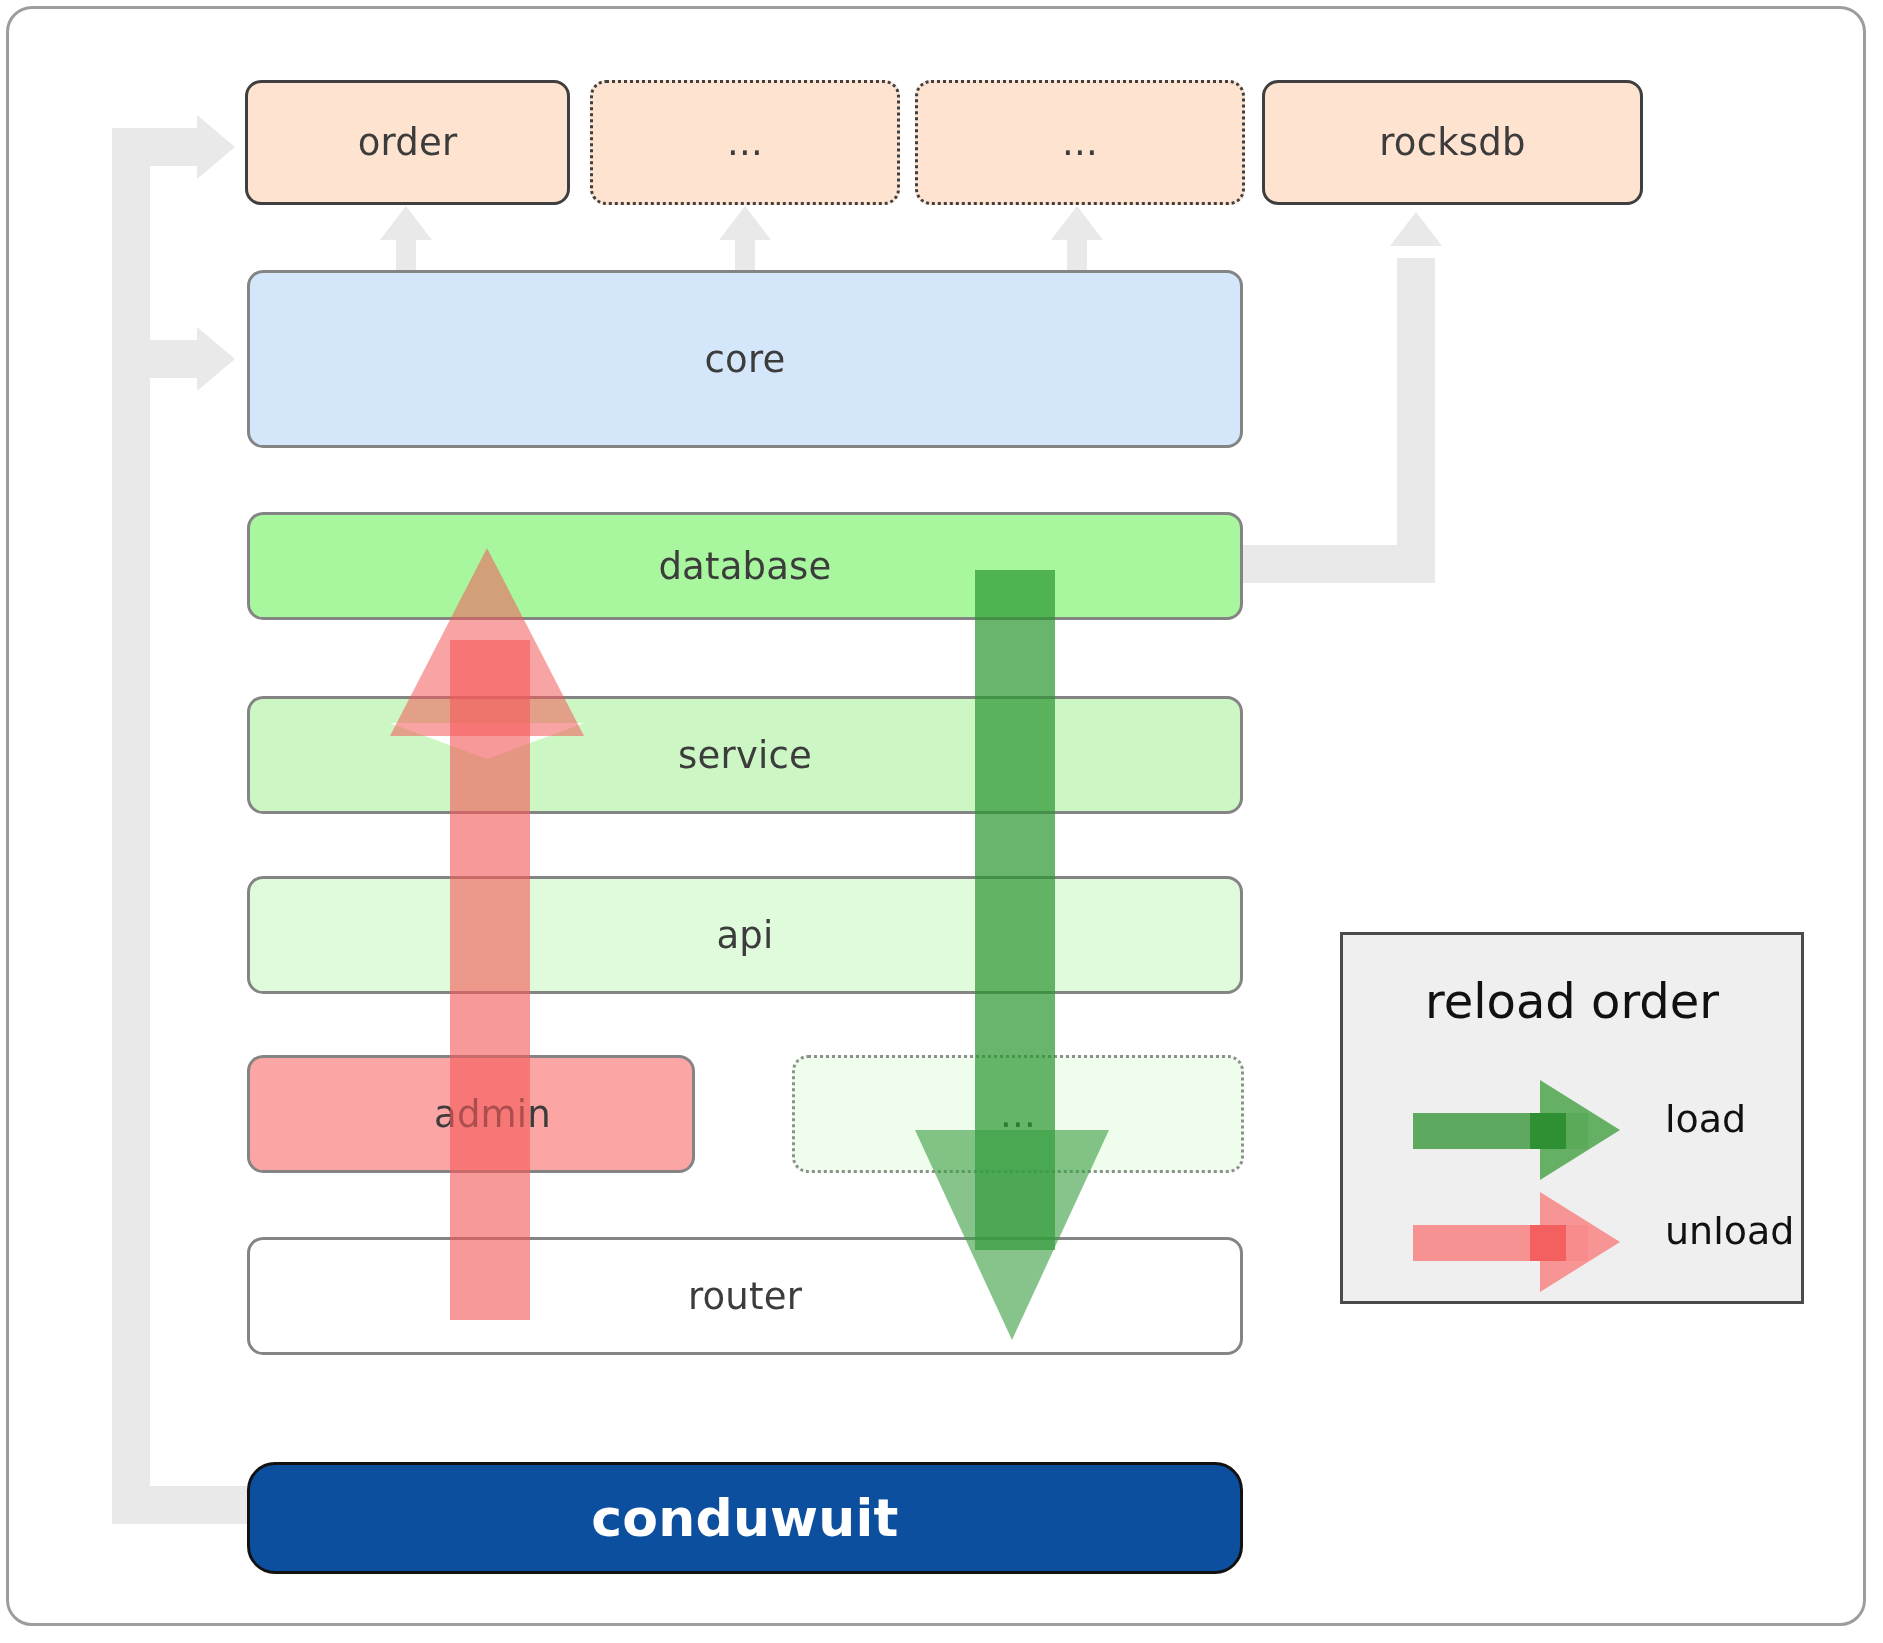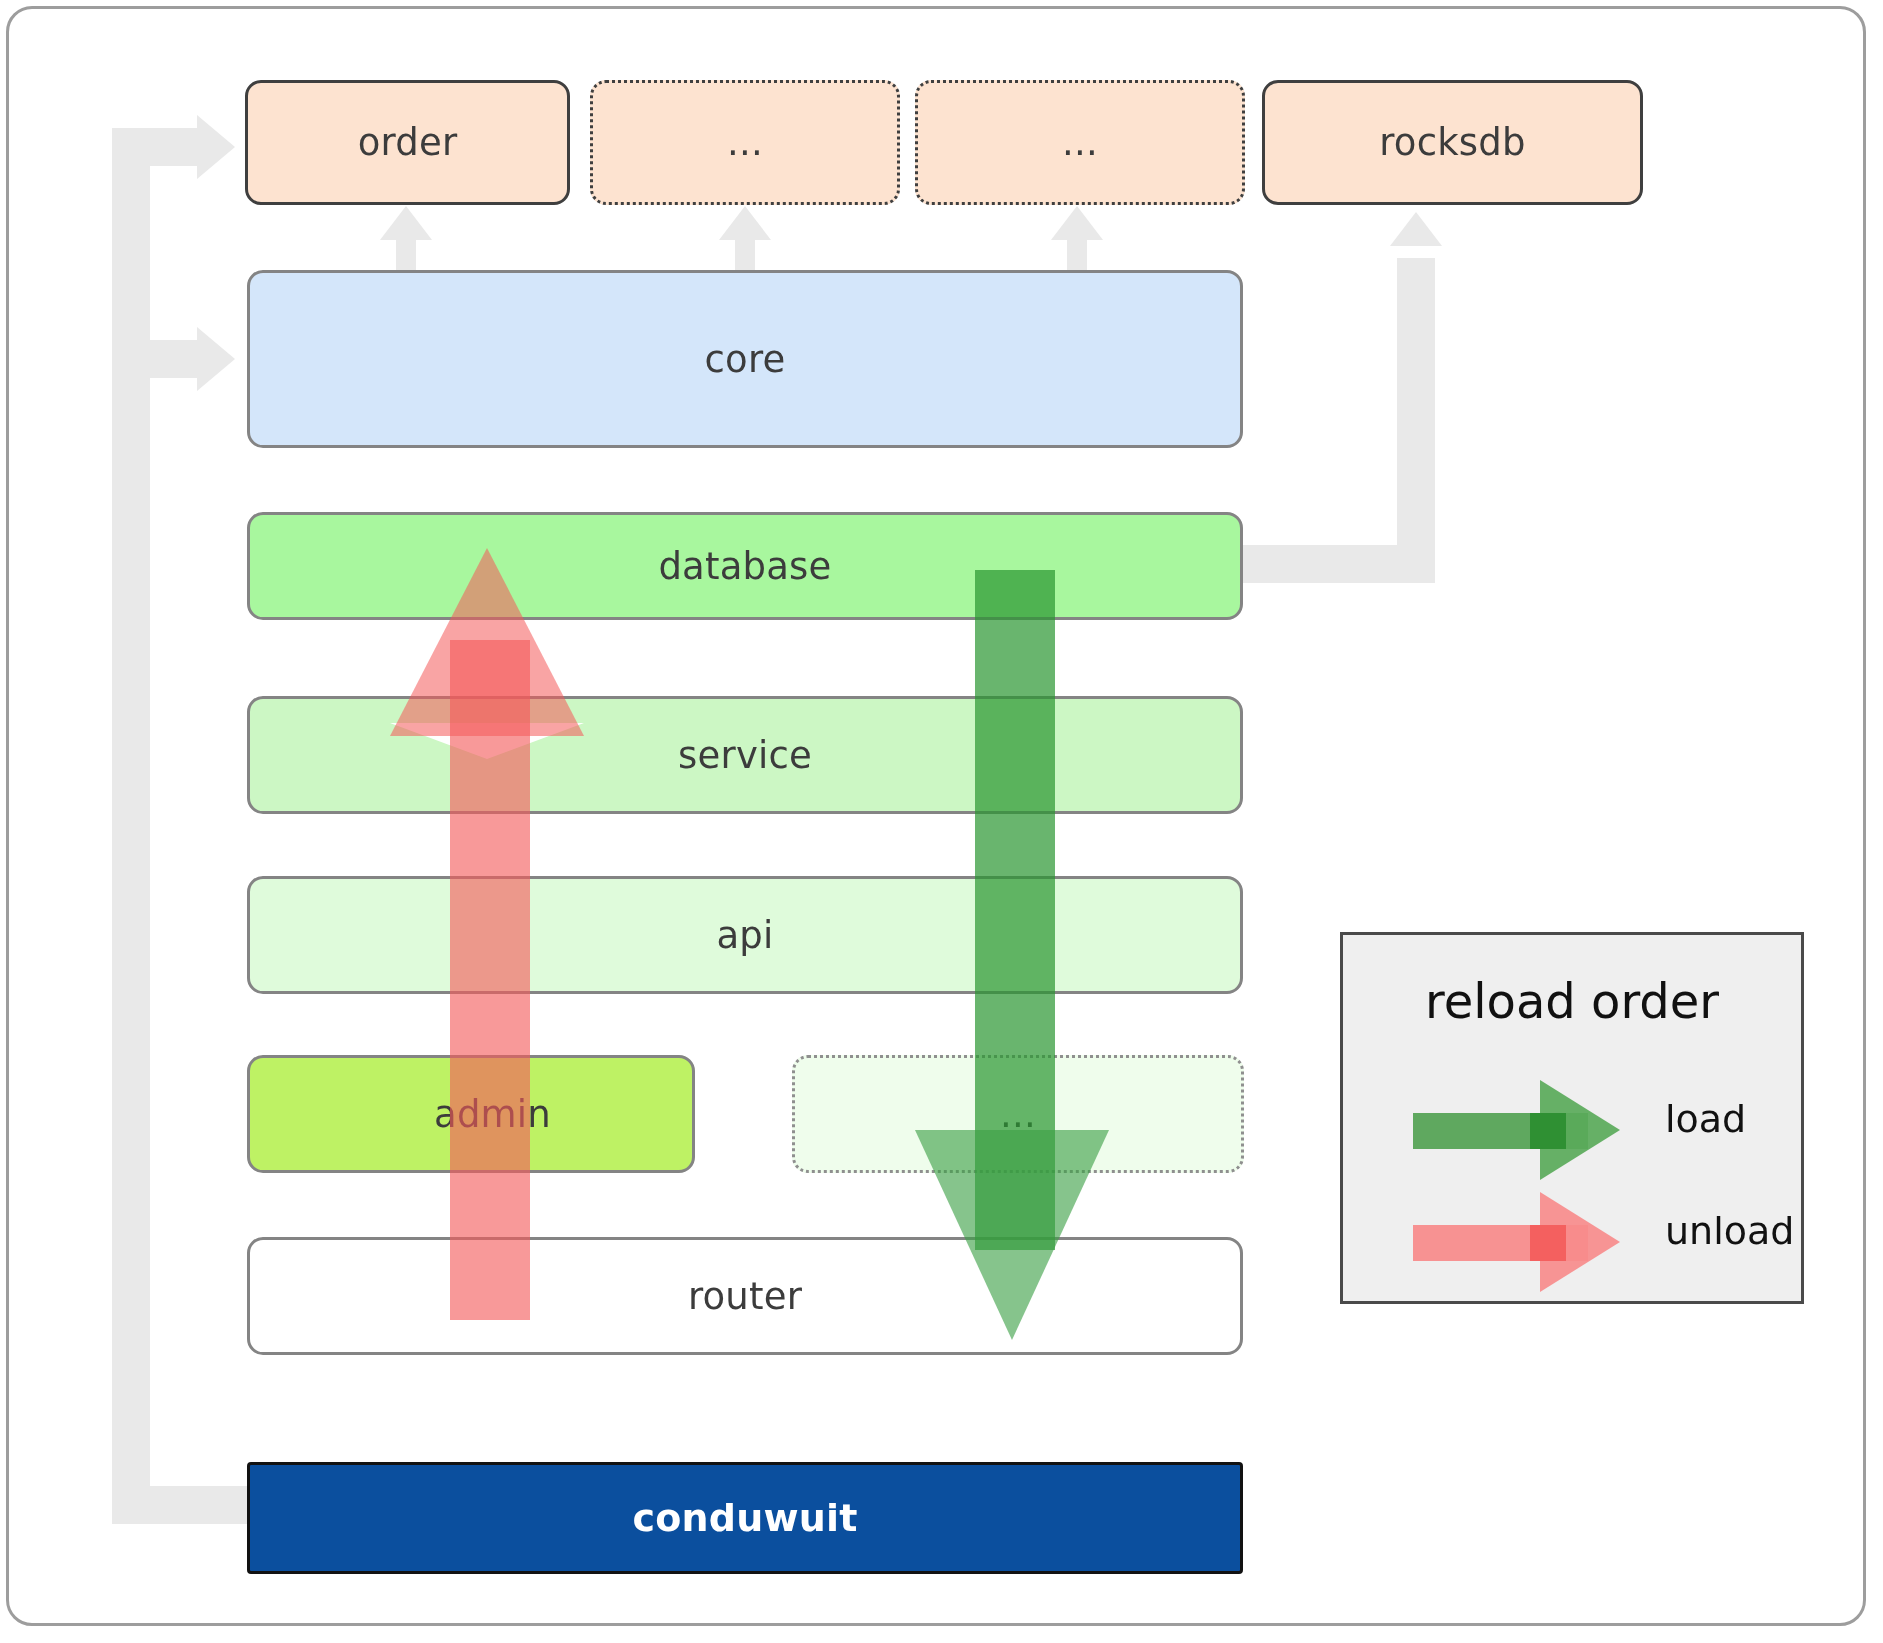--- a/index.html
+++ b/index.html
@@ -53,32 +53,32 @@
   
   .stack{
     left:247px;width:996px;
     border:3px solid #848484;
     border-radius:16px;
   }
   #n-core{top:270px;height:178px;background:#d4e6fa;}
   #n-database{top:512px;height:108px;background:#a8f79e;}
   #n-service{top:696px;height:118px;background:#ccf7c4;}
   #n-api{top:876px;height:118px;background:#dffbdb;}
-  #n-admin{left:247px;width:448px;top:1055px;height:118px;background:#bef264;padding-left:43px;}
+  #n-admin{left:247px;width:448px;top:1055px;height:118px;background:#fca5a5;padding-left:43px;}
   #n-dots3{left:792px;width:452px;top:1055px;height:118px;background:#effdec;border:3px dotted #8f8f8f;border-radius:16px;}
   #n-router{top:1237px;height:118px;background:#ffffff;}
 
   #n-conduwuit{
     left:247px;width:996px;top:1462px;height:112px;
     background:#0b4f9e;
     border:3px solid #121212;
-    border-radius:4px;
+    border-radius:28px;
     color:#ffffff;
     font-weight:bold;
-    font-size:38px;
+    font-size:52px;
   }
 
   
   .gray{position:absolute;background:#e9e9e9;z-index:1;}
   .grayarrow{position:absolute;width:0;height:0;z-index:1;}
 
   
   .up-stub{width:20px;background:#e9e9e9;}
   .up-head{
     border-left:26px solid transparent;

